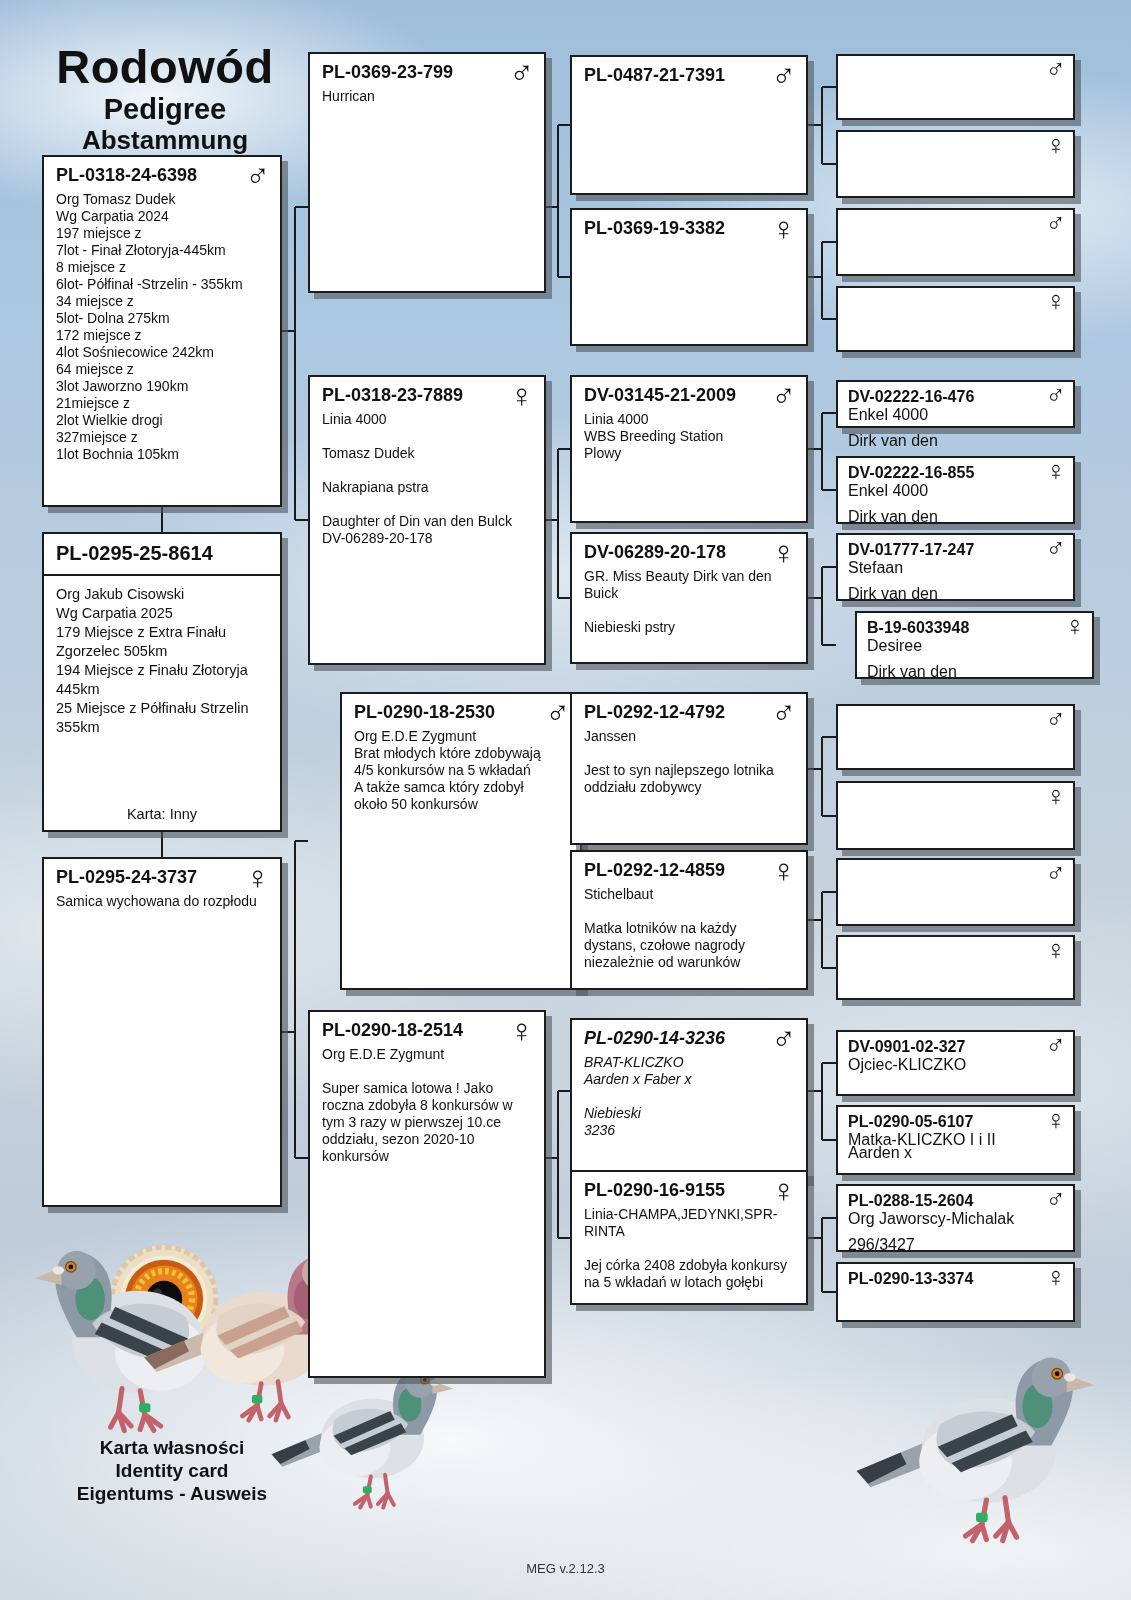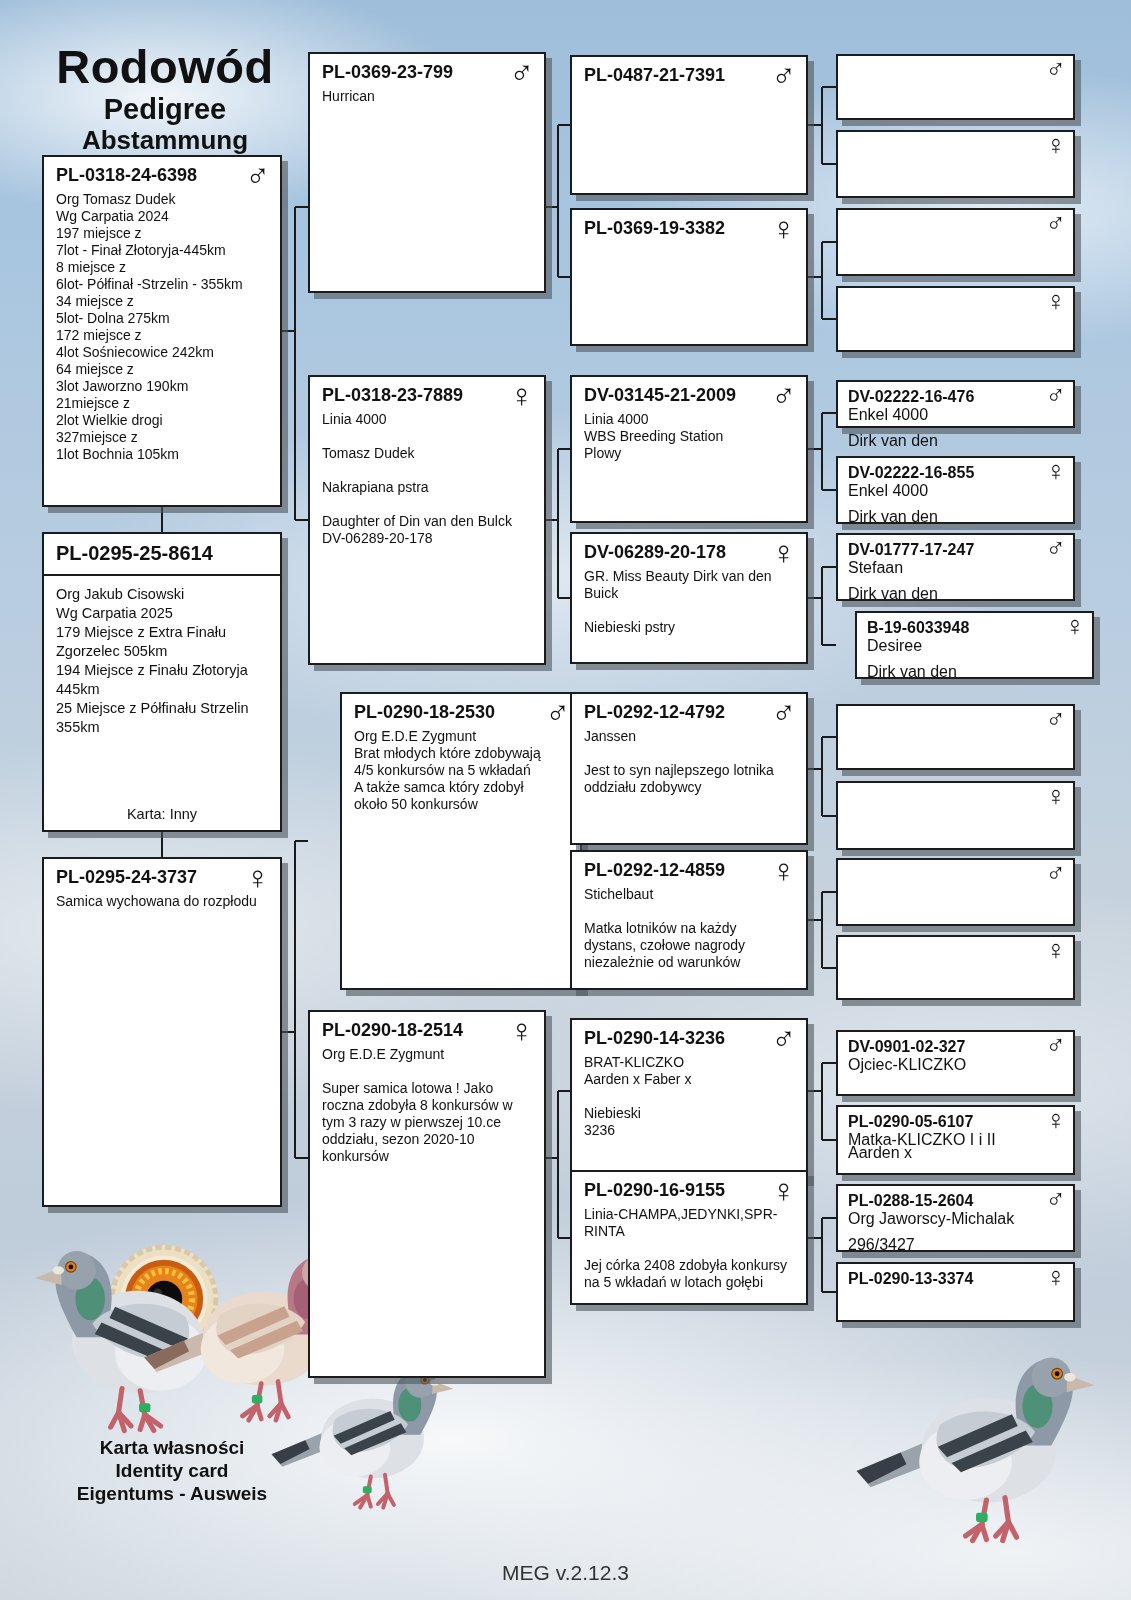--- a/index.html
+++ b/index.html
@@ -30,21 +30,21 @@
   .sex{position:absolute;top:2px;right:10px;font-size:33px;line-height:1;color:#111;}
   .g4 .sex{font-size:27px;top:0;right:7px;}
   .color-note{position:absolute;left:0;right:0;bottom:8px;text-align:center;font-size:14.5px;}
   .cline{position:absolute;background:#1a1a1a;z-index:1;}
   .title{position:absolute;left:34px;top:42px;width:262px;text-align:center;font-weight:bold;z-index:2;}
   .title-main{font-size:47px;line-height:1.08;letter-spacing:.5px;}
   .title-sub1{font-size:29px;line-height:1.12;}
   .title-sub2{font-size:26px;line-height:1.18;}
   .identity{position:absolute;left:26px;top:1436px;width:292px;text-align:center;
             font-weight:bold;font-size:19px;line-height:1.22;z-index:3;}
-  .version{position:absolute;left:0;top:1561px;width:100%;text-align:center;font-size:21px;color:#333;z-index:3;}
+  .version{position:absolute;left:0;top:1561px;width:100%;text-align:center;font-size:13px;color:#333;z-index:3;}
   .decor-item{position:absolute;z-index:0;}
   .decor-item svg{display:block;width:100%;height:auto;}
 </style>
 </head>
 <body>
 
 <div class="page" id="page">
 
   <div class="title">
     <div class="title-main">Rodowód</div>
@@ -184,21 +184,21 @@
         <div class="pbox-head">PL-0292-12-4859</div>
         <span class="sex">♀</span>
         <div class="pbox-body">
           <div class="bx-line">Stichelbaut</div>
           <div class="bx-line"></div>
           <div class="bx-line">Matka lotników na każdy</div>
           <div class="bx-line">dystans, czołowe nagrody</div>
           <div class="bx-line">niezależnie od warunków</div>
         </div>
       </div>
-      <div class="pbox" style="left: 570px; top: 1018px; width: 238px; height: 162px;">
+      <div class="pbox" style="left: 570px; top: 1018px; width: 238px; height: 162px; font-style: italic;">
         <div class="pbox-head">PL-0290-14-3236</div>
         <span class="sex">♂</span>
         <div class="pbox-body">
           <div class="bx-line">BRAT-KLICZKO</div>
           <div class="bx-line">Aarden x Faber x</div>
           <div class="bx-line"></div>
           <div class="bx-line">Niebieski</div>
           <div class="bx-line">3236</div>
         </div>
       </div>

